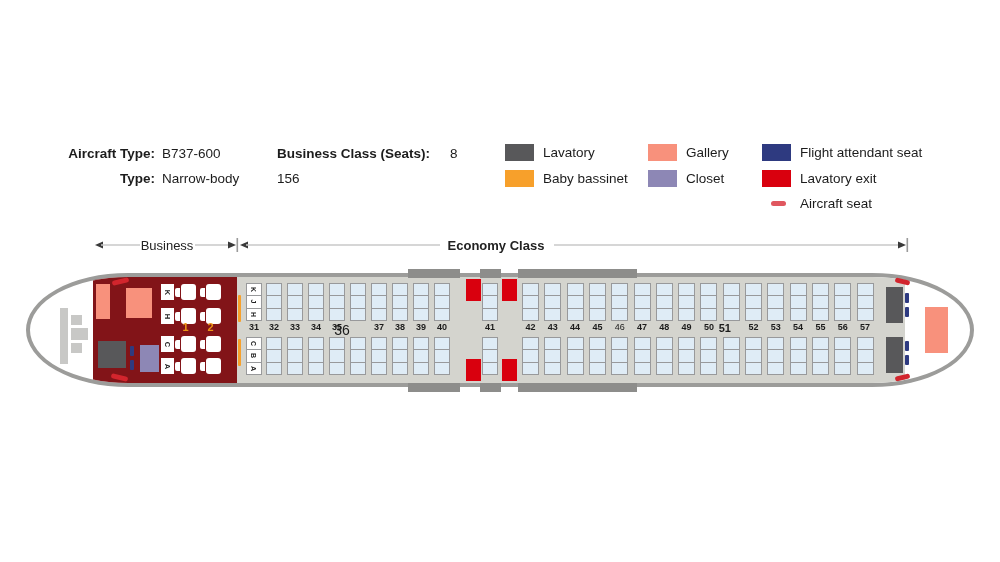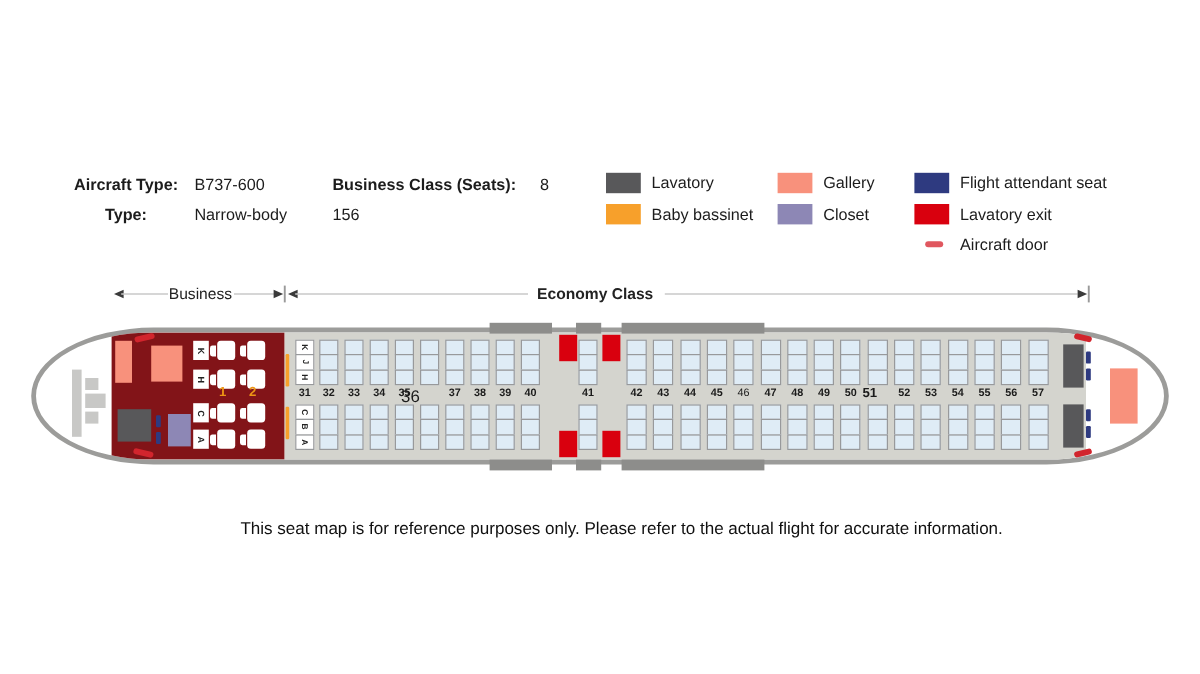--- a/index.html
+++ b/index.html
@@ -11,21 +11,21 @@
   *{margin:0;padding:0;box-sizing:content-box}
   html,body{background:#fff}
   body{font-family:"Liberation Sans",sans-serif;color:#1c1c1c;}
   #stage{position:relative;width:1000px;height:562px;background:#fff;overflow:hidden}
 
   
   #info{position:absolute;left:55px;top:141px;display:grid;
         grid-template-columns:100px 108px 166px auto;column-gap:7px;
         grid-auto-rows:25px;align-items:center;font-size:13.5px;}
   #info .lab{font-weight:700;}
-  #info .r{text-align:center;}
+  #info .r{text-align:right;}
 
   
   #legend,#econ-layer,#biz-layer{position:absolute;left:0;top:0;width:100%;height:100%;}
   #legend{height:230px;}
 
   
   #ruler{position:absolute;left:88px;top:234px;}
   #ruler text{font-size:13px;fill:#222;font-family:"Liberation Sans",sans-serif;}
   #ruler .bold{font-weight:700;}
   #ruler line{stroke:#C8C8C8;stroke-width:1.4;}
@@ -100,21 +100,21 @@
       <div style="position: absolute; left: 543px; top: 169.5px; height: 17px; line-height: 17px; font-size: 13.5px;">Baby bassinet</div>
       <div style="position: absolute; left: 648px; top: 144px; width: 29px; height: 17px; background: rgb(248, 145, 124);"></div>
       <div style="position: absolute; left: 686px; top: 144px; height: 17px; line-height: 17px; font-size: 13.5px;">Gallery</div>
       <div style="position: absolute; left: 648px; top: 169.5px; width: 29px; height: 17px; background: rgb(141, 135, 181);"></div>
       <div style="position: absolute; left: 686px; top: 169.5px; height: 17px; line-height: 17px; font-size: 13.5px;">Closet</div>
       <div style="position: absolute; left: 762px; top: 144px; width: 29px; height: 17px; background: rgb(46, 58, 128);"></div>
       <div style="position: absolute; left: 800px; top: 144px; height: 17px; line-height: 17px; font-size: 13.5px;">Flight attendant seat</div>
       <div style="position: absolute; left: 762px; top: 169.5px; width: 29px; height: 17px; background: rgb(217, 0, 14);"></div>
       <div style="position: absolute; left: 800px; top: 169.5px; height: 17px; line-height: 17px; font-size: 13.5px;">Lavatory exit</div>
       <div style="position: absolute; left: 771px; top: 201px; width: 15px; height: 5px; background: rgb(224, 87, 95); border-radius: 2.5px;"></div>
-      <div style="position: absolute; left: 800px; top: 195px; height: 17px; line-height: 17px; font-size: 13.5px;">Aircraft door</div>
+      <div style="position: absolute; left: 800px; top: 195px; height: 17px; line-height: 17px; font-size: 13.5px;">Aircraft seat</div>
     </div>
 
   <svg id="ruler" width="830" height="22">
     <polygon points="7,11 15,7.5 15,14.5"></polygon>
     <line x1="13" y1="11" x2="52" y2="11"></line>
     <text x="79" y="15.5" text-anchor="middle">Business</text>
     <line x1="107" y1="11" x2="141" y2="11"></line>
     <polygon points="148,11 140,7.5 140,14.5"></polygon>
     <rect x="148.5" y="4" width="1.6" height="14"></rect>
     <polygon points="152,11 160,7.5 160,14.5"></polygon>
@@ -522,14 +522,13 @@
         </div>
         <div style="position: absolute; left: 822.5px; top: 45px; width: 25px; text-align: center; font-size: 9px; font-weight: 700; color: rgb(27, 27, 27);">57</div>
       </div>
   </div>
 
   <div class="door" id="door-f1"></div>
   <div class="door" id="door-f2"></div>
   <div class="door" id="door-r1"></div>
   <div class="door" id="door-r2"></div>
 
-  <div id="footer">This seat map is for reference purposes only. Please refer to the actual flight for accurate information.</div>
 </div>
 
 </body></html>

